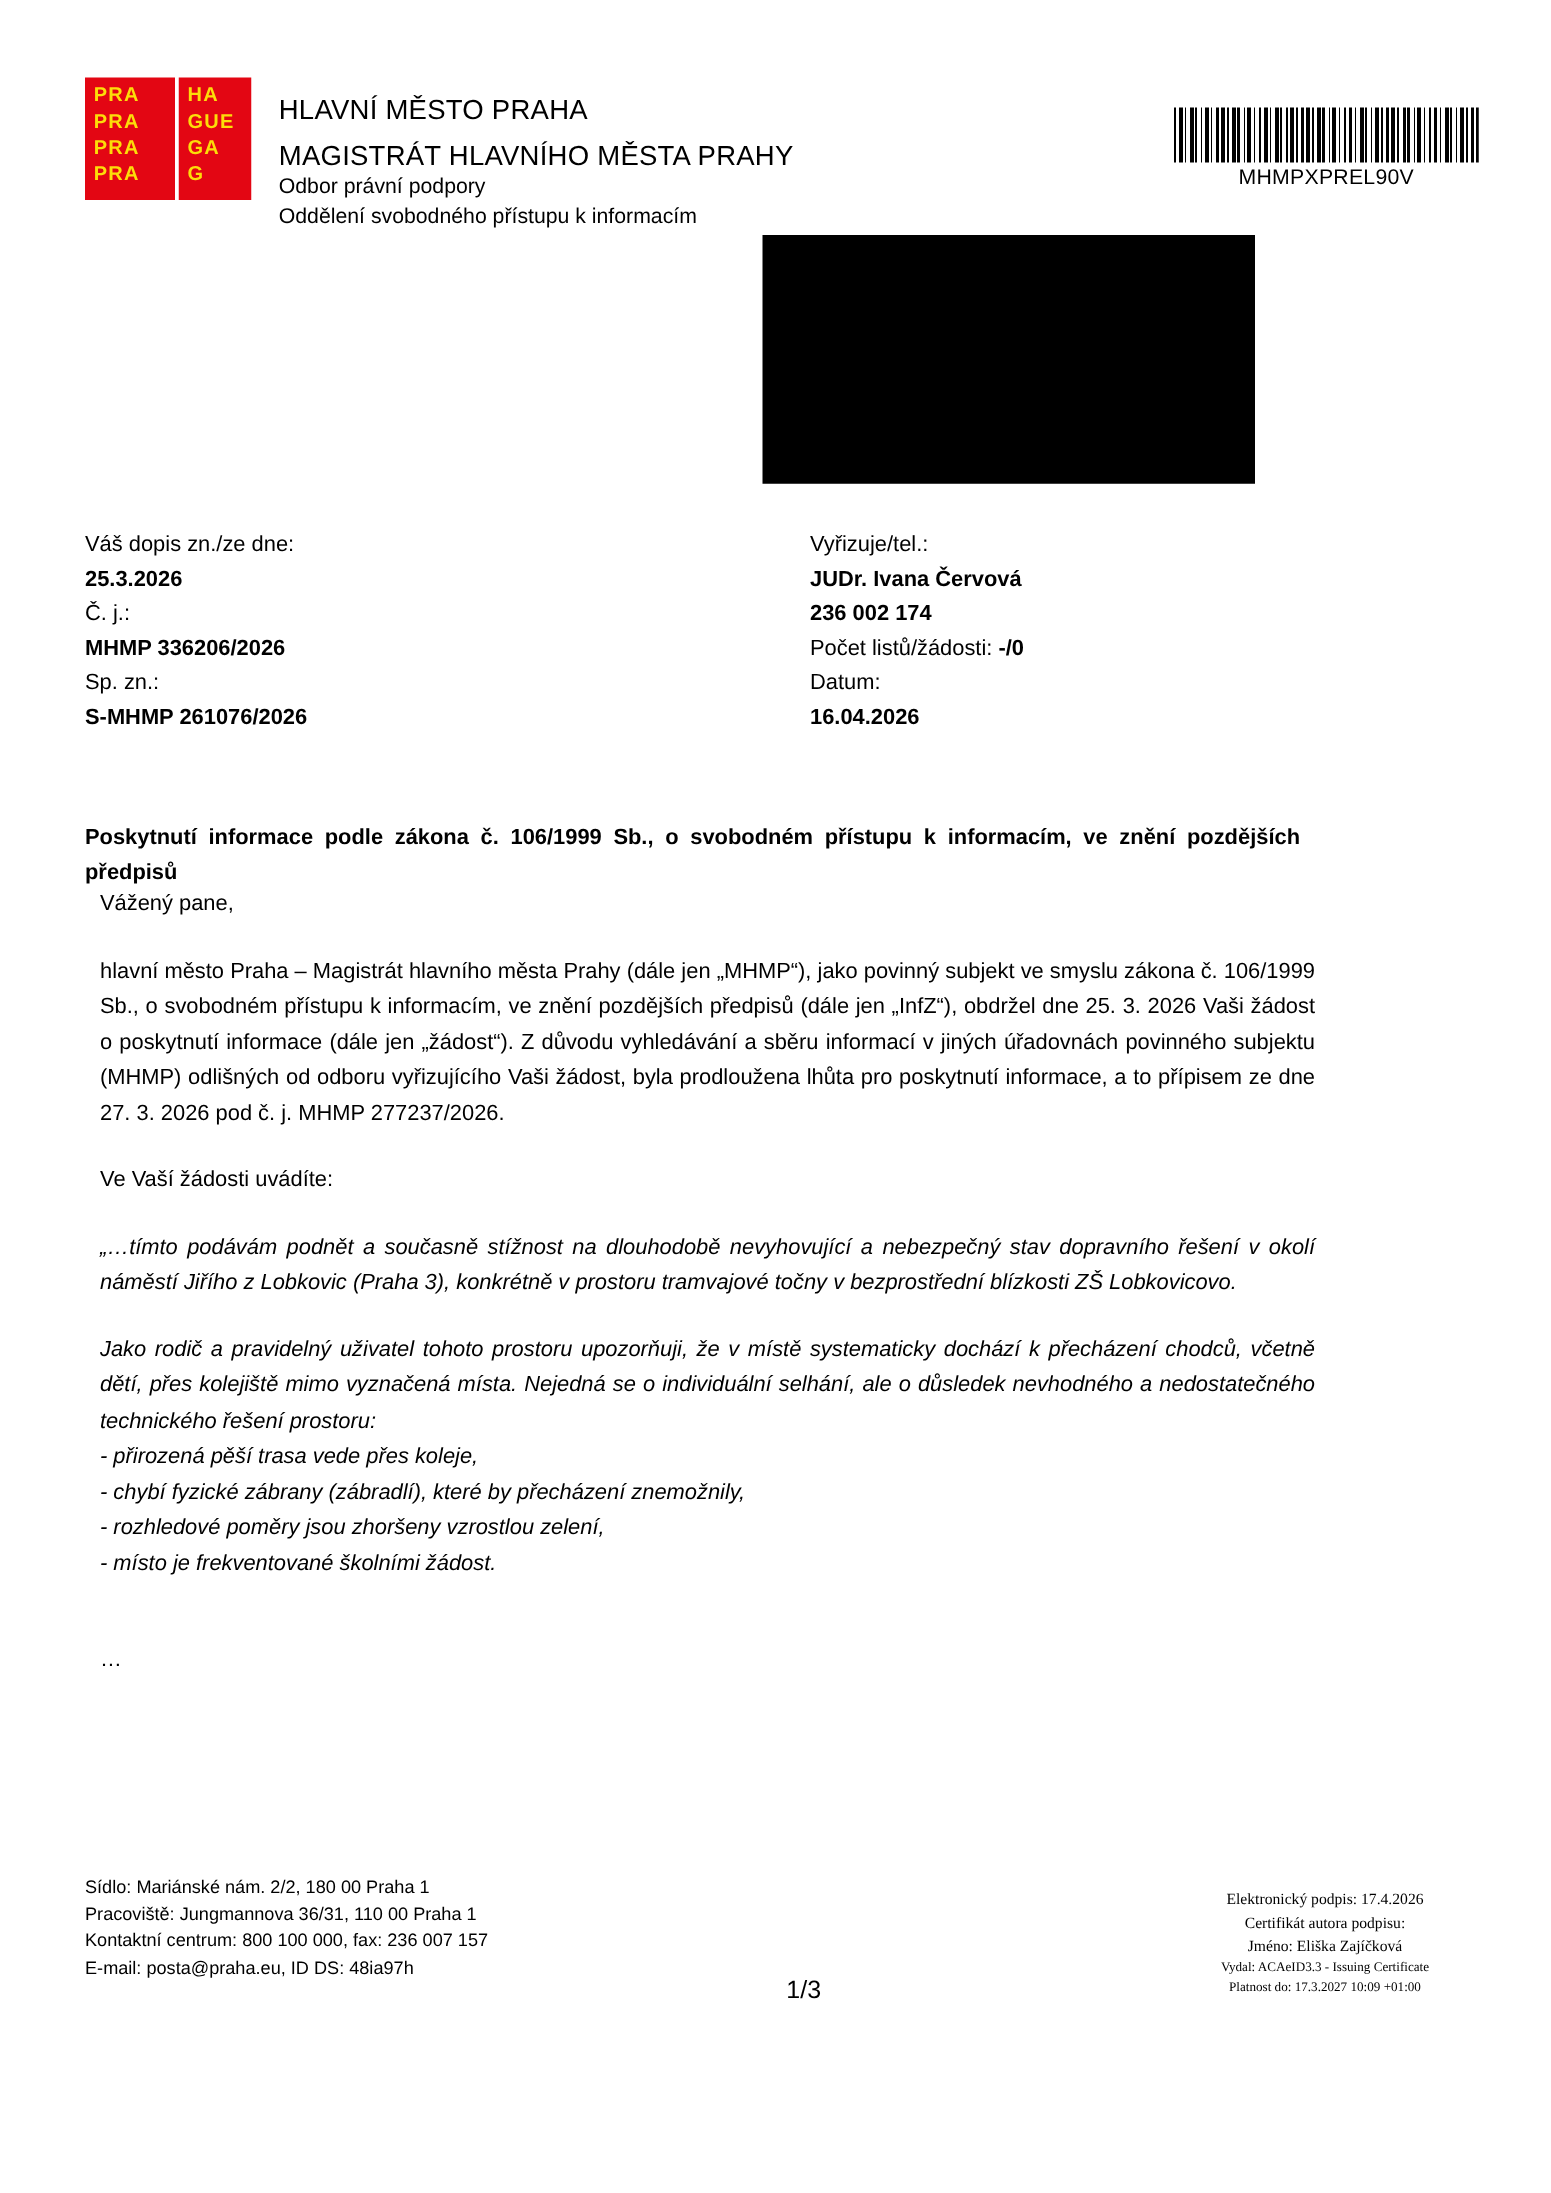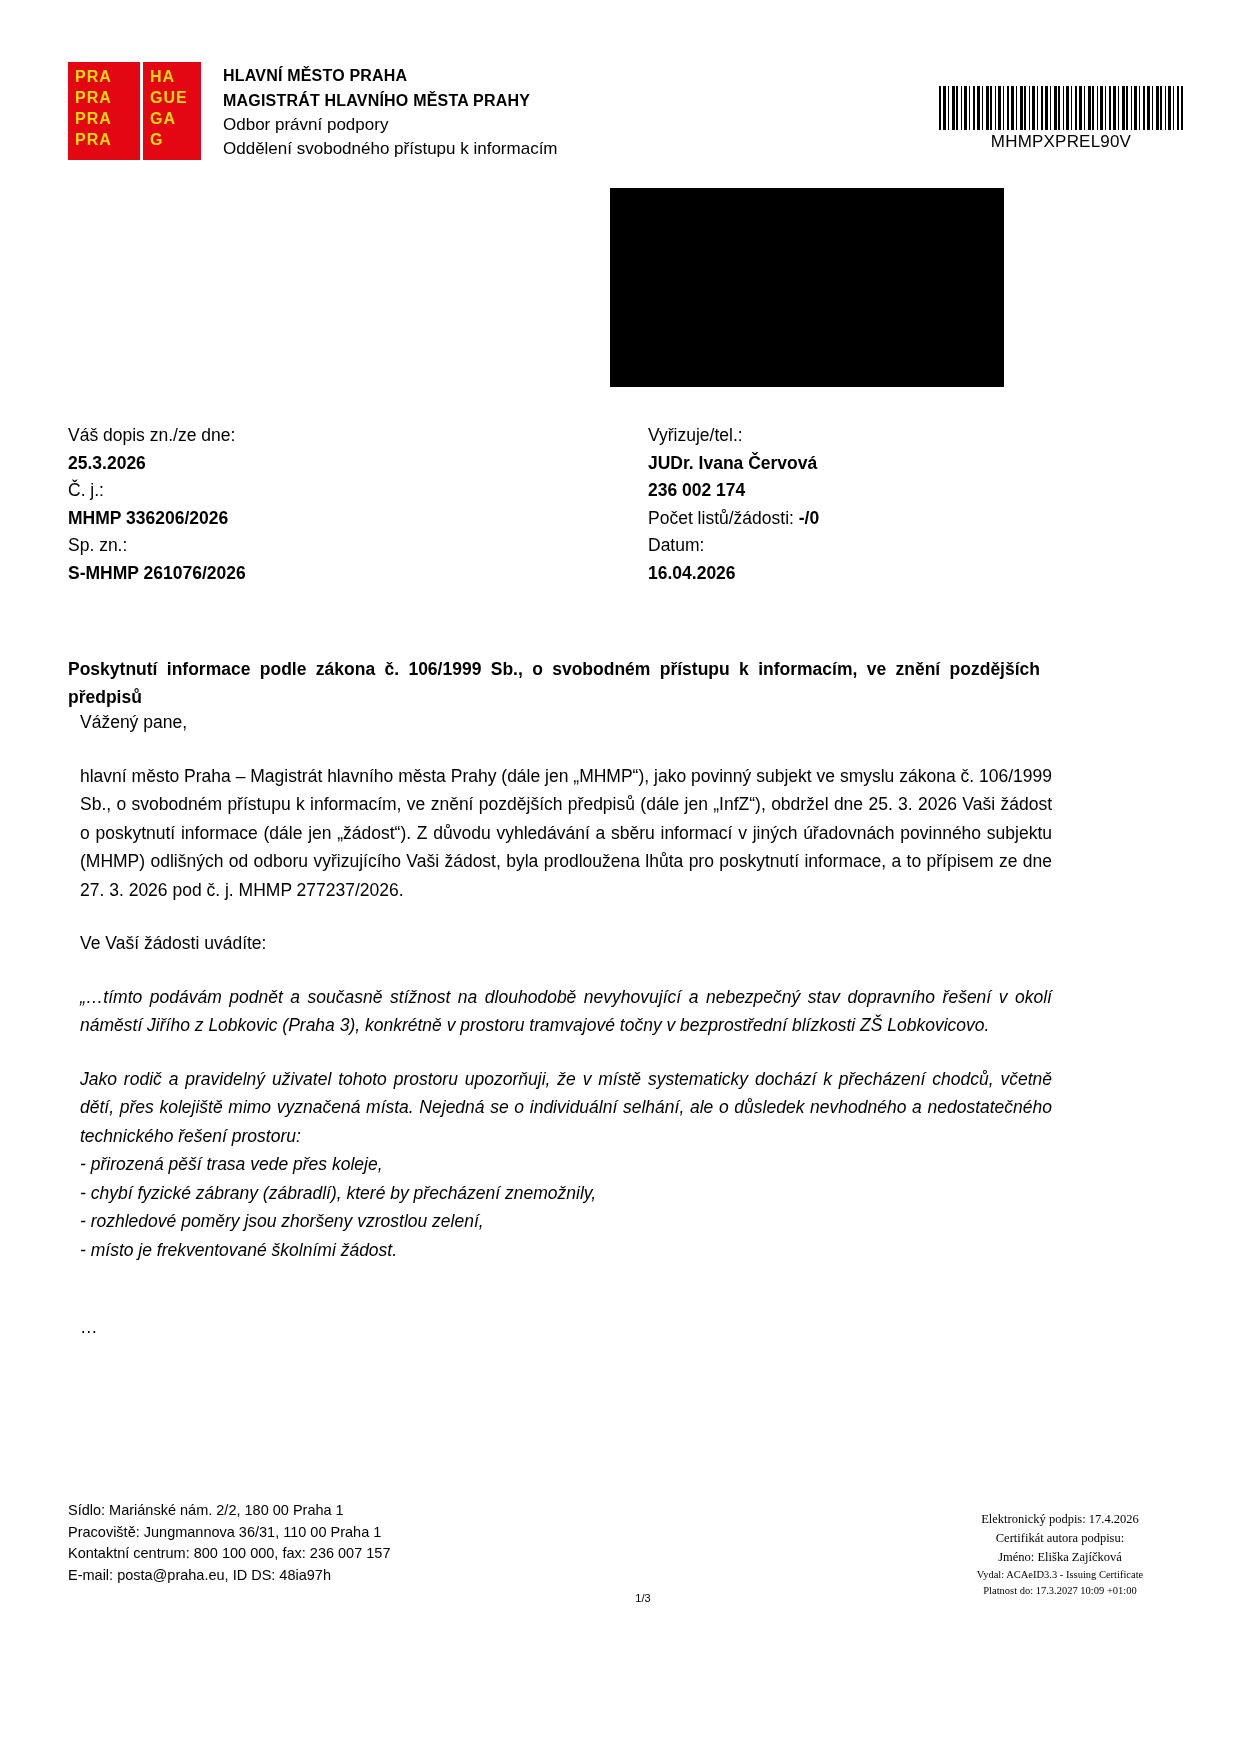--- a/index.html
+++ b/index.html
@@ -47,25 +47,26 @@
     font-weight: bold;
     font-size: 16px;
     letter-spacing: 1px;
     line-height: 21px;
     white-space: nowrap;
   }
   .org {
     padding-top: 1px;
   }
   .org-title {
-    font-weight: bold;
-    font-size: 16px;
+    font-weight: normal;
+    font-size: 22px;
     line-height: 25px;
     letter-spacing: 0.2px;
     white-space: nowrap;
+    margin-top: 12px;
   }
   .org-sub {
     font-size: 17px;
     line-height: 24px;
     white-space: nowrap;
   }
 
   
   .barcode-box {
     position: absolute;
@@ -170,21 +171,21 @@
     line-height: 21.5px;
     white-space: nowrap;
   }
 
   .page-number {
     position: absolute;
     left: 0;
     right: 0;
     bottom: 150px;
     text-align: center;
-    font-size: 11px;
+    font-size: 20px;
     padding-left: 45px;
   }
 
   
   .signature {
     position: absolute;
     right: 56px;
     bottom: 155px;
     width: 250px;
     text-align: center;

